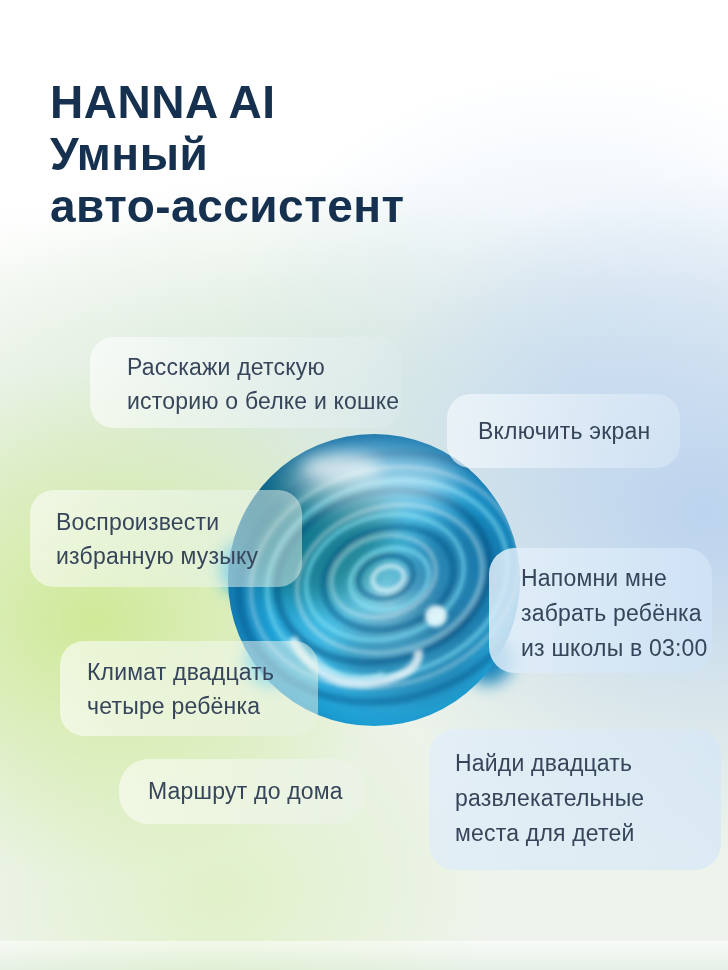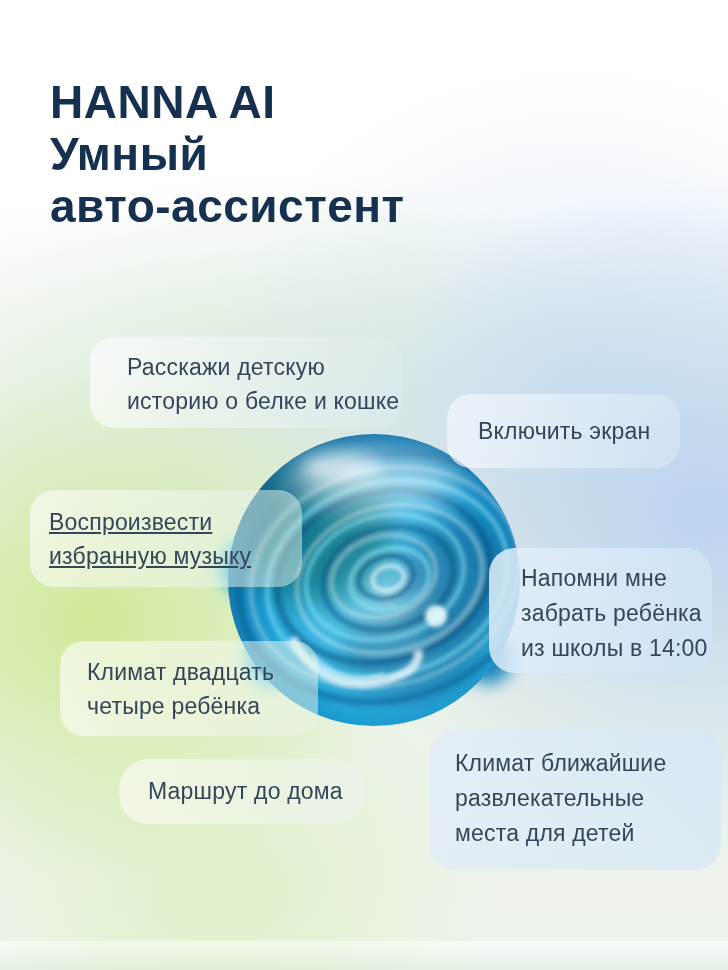--- a/index.html
+++ b/index.html
@@ -24,22 +24,22 @@
   .title .sub{display:block;}
   .bubble{
     position:absolute;border-radius:24px;color:#36455a;
     font-size:23px;line-height:34px;letter-spacing:0.2px;
   }
   .bubble span{display:block;white-space:nowrap;}
   .b1{left:90px;top:337px;width:312px;height:91px;padding:13px 0 0 37px;
       background:linear-gradient(100deg,rgba(255,255,255,0.62),rgba(219,234,236,0.55));}
   .b2{left:447px;top:394px;width:233px;height:74px;padding:20px 0 0 31px;
       background:linear-gradient(100deg,rgba(244,249,253,0.70),rgba(223,236,248,0.45));}
-  .b3{left:30px;top:490px;width:272px;height:97px;padding:15px 0 0 19px;
-      background:linear-gradient(110deg,rgba(255,255,255,0.58),rgba(226,240,229,0.50));text-decoration:underline;}
+  .b3{left:30px;top:490px;width:272px;height:97px;padding:15px 0 0 26px;
+      background:linear-gradient(110deg,rgba(255,255,255,0.58),rgba(226,240,229,0.50));}
   .b4{left:489px;top:548px;width:223px;height:125px;padding:13px 0 0 32px;line-height:35px;
       border-radius:26px;background:linear-gradient(115deg,rgba(228,240,250,0.85),rgba(206,227,246,0.75));}
   .b5{left:60px;top:641px;width:258px;height:95px;padding:14px 0 16px 27px;
       background:linear-gradient(105deg,rgba(255,255,255,0.60),rgba(233,242,228,0.50));}
   .b6{left:119px;top:759px;width:246px;height:65px;padding:15px 0 16px 29px;border-radius:30px;
       background:linear-gradient(100deg,rgba(255,255,255,0.55),rgba(235,243,236,0.45));}
   .b7{left:429px;top:729px;width:292px;height:141px;padding:17px 0 0 26px;line-height:35px;
       border-radius:26px;background:linear-gradient(110deg,rgba(226,238,248,0.85),rgba(212,230,246,0.70));}
   .orb{position:absolute;left:222px;top:428px;width:300px;height:300px;}
   .orb svg{overflow:visible;display:block;}
@@ -130,32 +130,32 @@
   </div>
 
   <div class="bubble b3">
     <span>Воспроизвести</span>
     <span>избранную музыку</span>
   </div>
 
   <div class="bubble b4">
     <span>Напомни мне</span>
     <span>забрать ребёнка</span>
-    <span>из школы в 14:00</span>
+    <span>из школы в 03:00</span>
   </div>
 
   <div class="bubble b5">
     <span>Климат двадцать</span>
     <span>четыре ребёнка</span>
   </div>
 
   <div class="bubble b6">
     <span>Маршрут до дома</span>
   </div>
 
   <div class="bubble b7">
-    <span>Климат ближайшие</span>
+    <span>Найди двадцать</span>
     <span>развлекательные</span>
     <span>места для детей</span>
   </div>
 
   <div class="bottom-band"></div>
 </div>
 
 </body></html>

